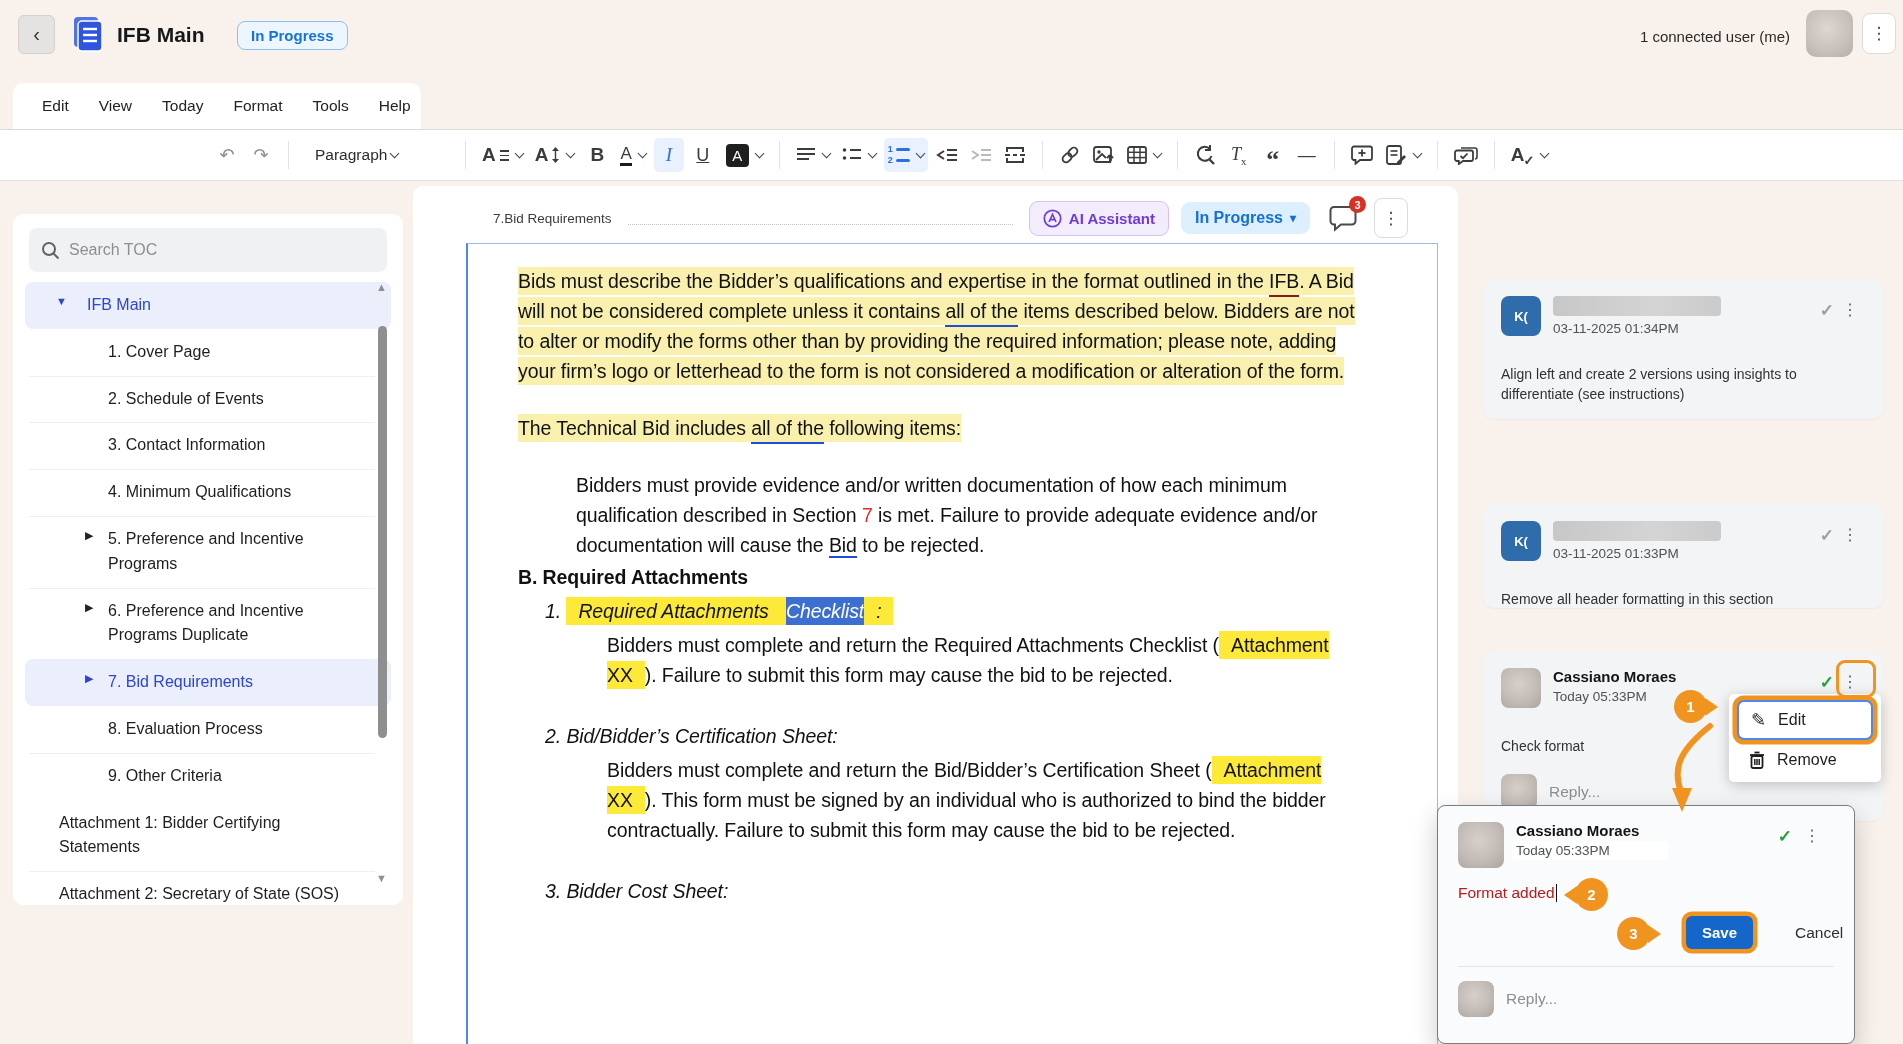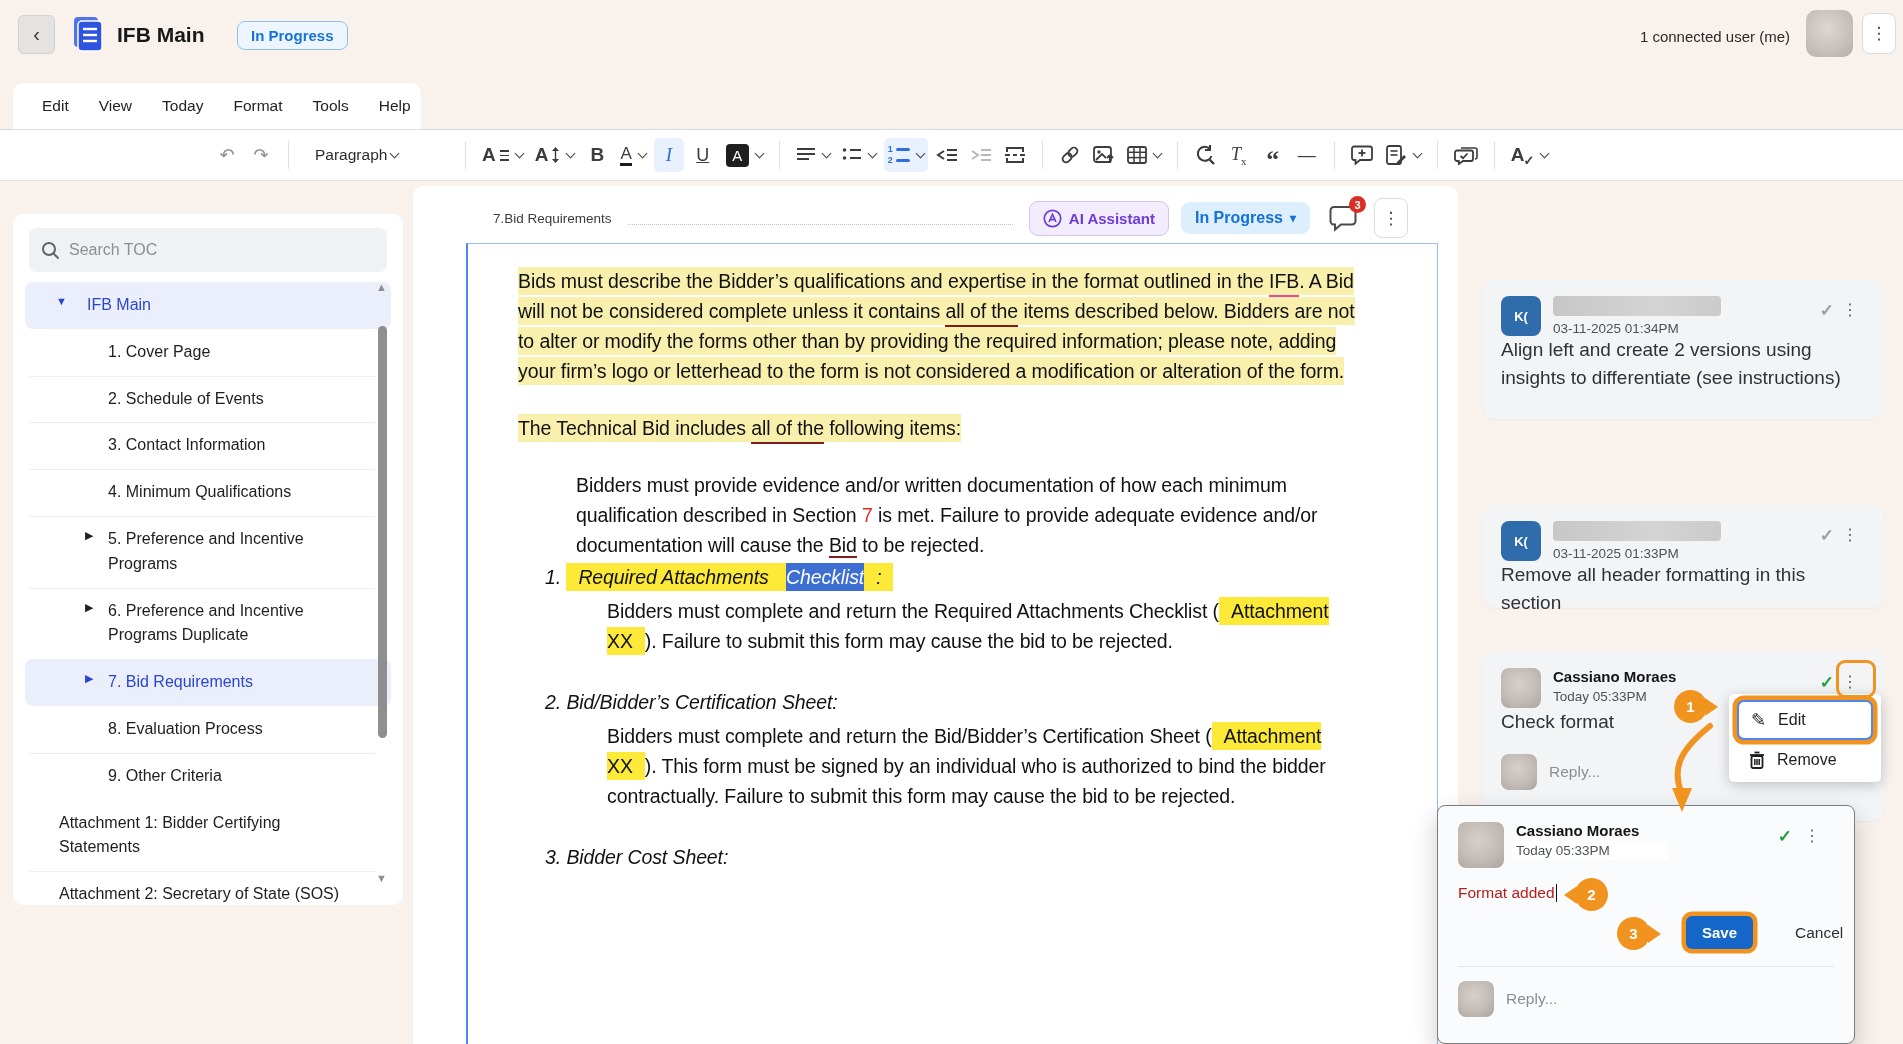--- a/index.html
+++ b/index.html
@@ -83,38 +83,38 @@
   .heading { margin-bottom:4px; }
   .body1 { padding-left:58px; margin-bottom:2px; }
   .body2 { padding-left:89px; margin-bottom:31px; }
   .litem { padding-left:27px; margin-bottom:4px; }
   .m-hl { background:#faf0ae; padding:3px 0; }
   .m-hy { background:#fde937; padding:3px 12px; }
   .m-sel { background:#3d6fd2; color:#fdfdfb; padding:3px 0; }
   .m-b { font-weight:bold; }
   .m-i { font-style:italic; }
   .m-red { color:#e02d23; }
-  .m-ulred { border-bottom:2px solid #ec4899; }
-  .m-ulblue { border-bottom:2px solid #7f1d1d; }
+  .m-ulred { border-bottom:2px solid #7f1d1d; }
+  .m-ulblue { border-bottom:2px solid #1d4ed8; }
 
   
   .card { left:1483px; width:401px; background:#f3f4f6; border-radius:12px; padding:17px 18px; box-shadow:0 1px 2px rgba(0,0,0,0.04); }
   .card1 { top:279px; height:140px; }
   .card2 { top:504px; height:104px; }
   .card3 { top:651px; height:170px; }
   .card-head { display:flex; gap:12px; position:relative; }
   .cavatar { width:40px; height:40px; border-radius:8px; background:#2e6cac; color:#fff; font-size:13px; font-weight:bold; display:flex; align-items:center; justify-content:center; flex:none; }
   .cavatar.blur { background:radial-gradient(circle at 45% 40%, #d6cfca 0%, #c3bcb6 55%, #aba49e 100%); }
   .nameblur { width:168px; height:20px; border-radius:4px; background:linear-gradient(90deg,#c7c7c7,#d4d4d4 60%,#cbcbcb); margin-bottom:5px; }
   .cname { font-size:15px; font-weight:bold; color:#141414; margin-bottom:4px; }
   .ctime { font-size:13.5px; color:#4e5256; }
   .chk { position:absolute; right:32px; top:4px; color:#9aa0a6; font-size:17px; font-weight:bold; cursor:pointer; }
   .chk.green { color:#1fa23c; }
   .ckebab { position:absolute; right:2px; top:2px; color:#5f6368; font-size:16px; cursor:pointer; padding:2px 6px; }
-  .cbody { margin-top:0; font-size:19px; color:#2e3236; line-height:1.45; }
+  .cbody { margin-top:28px; font-size:14px; color:#2e3236; line-height:1.45; }
   .creply { display:flex; align-items:center; gap:12px; margin-top:18px; }
   .replyavatar { width:36px; height:36px; border-radius:8px; background:radial-gradient(circle at 45% 40%, #d6cfca 0%, #c3bcb6 55%, #aba49e 100%); flex:none; }
   .replytxt { color:#8a8f94; font-size:15.5px; cursor:text; }
   .kebab-frame { left:1836px; top:660px; width:40px; height:38px; border:3.5px solid #f0941f; border-radius:9px; z-index:9; pointer-events:none; }
 
   
   .ctxmenu { left:1729px; top:694px; width:152px; background:#fff; border-radius:5px; box-shadow:0 3px 14px rgba(0,0,0,0.22); padding:6px 8px 8px 8px; z-index:8; }
   .ctx-edit { border:2px solid #4f86f0; box-shadow:0 0 0 4.5px #f0941f; border-radius:7px; background:#fff; padding:7px 12px; display:flex; align-items:center; gap:12px; font-size:16px; color:#1d1d1d; cursor:pointer; }
   .ctx-remove { padding:11px 12px 5px 12px; display:flex; align-items:center; gap:12px; font-size:16px; color:#1d1d1d; cursor:pointer; }
 
@@ -436,20 +436,21 @@
       <span class="bubble-badge">3</span>
     </div>
     <div class="chead-kebab">
         <span>⋮</span>
       </div>
   </div>
   <div class="docpage">
       <div class="blk para"><span class="m-hl">Bids must describe the Bidder’s qualifications and expertise in the format outlined in the </span><span class="m-hl m-ulred">IFB</span><span class="m-hl">. A Bid will not be considered complete unless it contains </span><span class="m-hl m-ulblue">all of the</span><span class="m-hl"> items described below. Bidders are not to alter or modify the forms other than by providing the required information; please note, adding your firm’s logo or letterhead to the form is not considered a modification or alteration of the form.</span></div>
       <div class="blk para"><span class="m-hl">The Technical Bid includes </span><span class="m-hl m-ulblue">all of the</span><span class="m-hl"> following items:</span></div>
       <div class="blk body1"><span>Bidders must provide evidence and/or written documentation of how each minimum qualification described in Section </span><span class="m-red">7</span><span> is met. Failure to provide adequate evidence and/or documentation will cause the </span><span class="m-ulblue">Bid</span><span> to be rejected.</span></div>
+      <div class="blk heading"><span class="m-b">B. Required Attachments</span></div>
       <div class="blk litem"><span class="m-i">1. </span><span class="m-i m-hy">Required Attachments </span><span class="m-i m-sel">Checklist</span><span class="m-i m-hy">:</span></div>
       <div class="blk body2"><span>Bidders must complete and return the Required Attachments Checklist (</span><span class="m-hy">Attachment XX</span><span>). Failure to submit this form may cause the bid to be rejected.</span></div>
       <div class="blk litem"><span class="m-i">2. Bid/Bidder’s Certification Sheet:</span></div>
       <div class="blk body2"><span>Bidders must complete and return the Bid/Bidder’s Certification Sheet (</span><span class="m-hy">Attachment XX</span><span>). This form must be signed by an individual who is authorized to bind the bidder contractually. Failure to submit this form may cause the bid to be rejected.</span></div>
       <div class="blk litem"><span class="m-i">3. Bidder Cost Sheet:</span></div>
     </div>
 </div>
 
 <div class="abs card card1">
   <div class="card-head">

